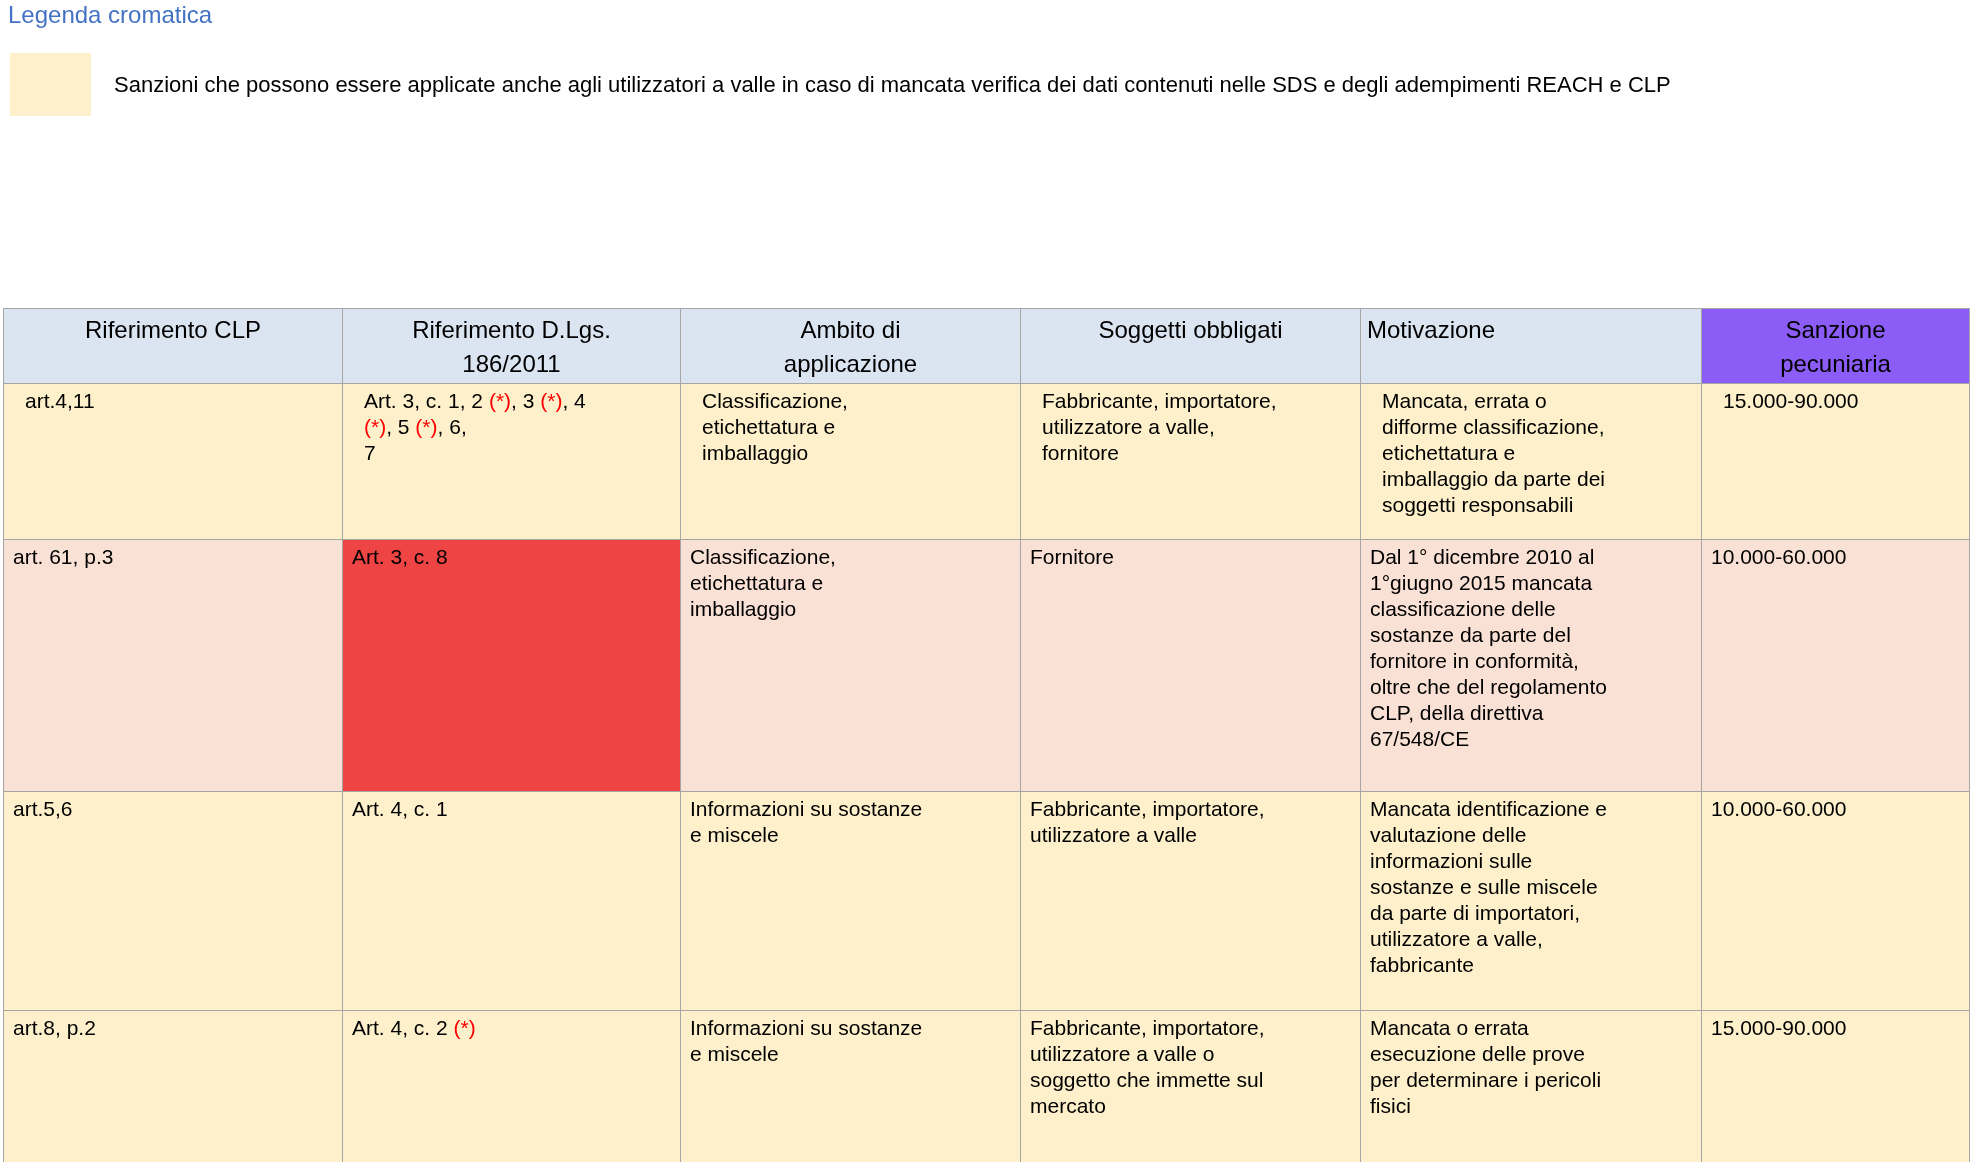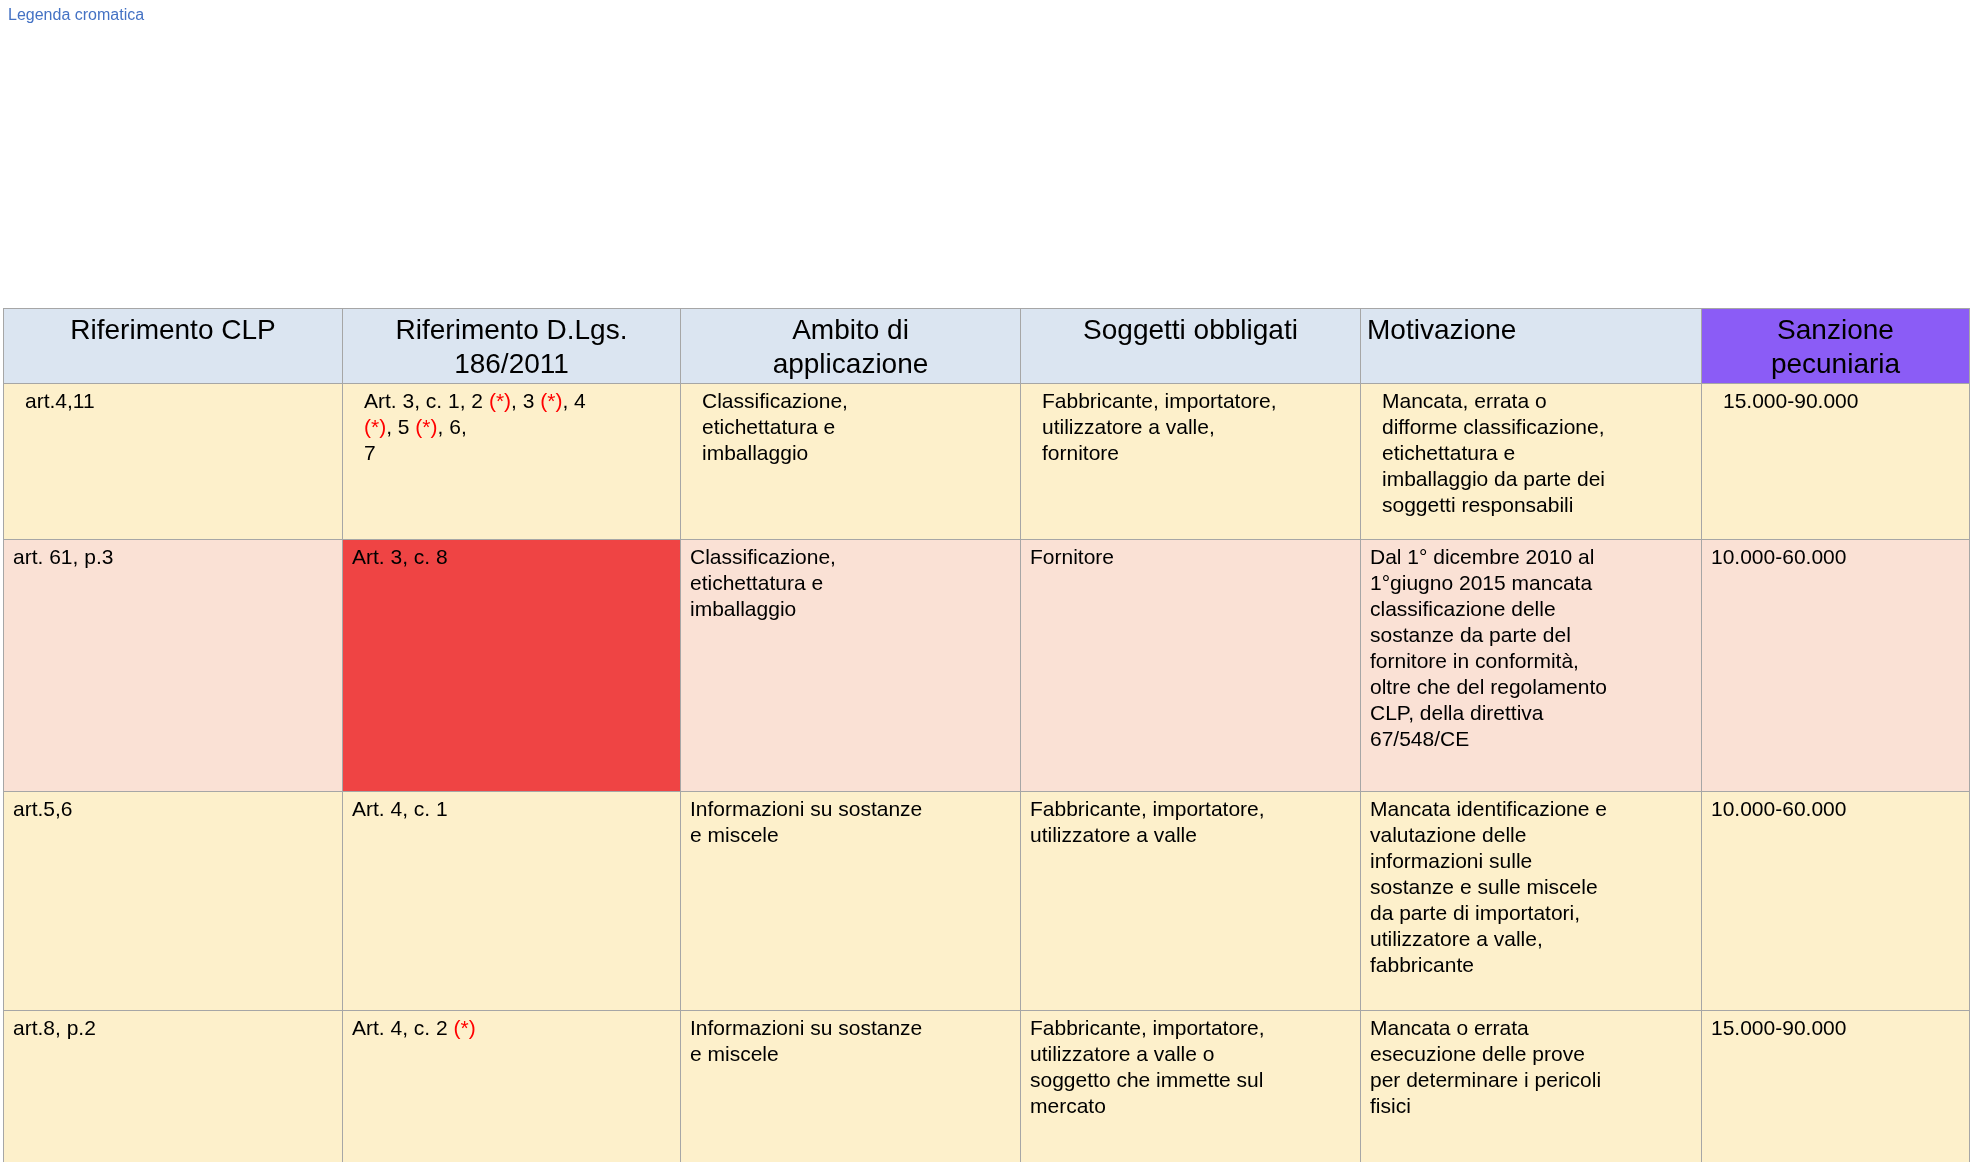--- a/index.html
+++ b/index.html
@@ -13,21 +13,21 @@
     height: 1162px;
     overflow: hidden;
     background: #ffffff;
     font-family: "Liberation Sans", sans-serif;
     color: #000000;
   }
   .legend-title {
     position: absolute;
     left: 8px;
     top: 0px;
-    font-size: 16px;
+    font-size: 24px;
     line-height: 30px;
     color: #4472C4;
   }
   .legend-item {
     position: absolute;
     left: 10px;
     display: flex;
     align-items: center;
   }
   .legend-item-1 { top: 53px; }
@@ -56,21 +56,21 @@
   }
   table.sanctions th, table.sanctions td {
     border: 1.6px solid #A6A6A6;
     vertical-align: top;
     white-space: pre-line;
     overflow: hidden;
   }
   table.sanctions th {
     background: #DBE5F1;
     font-weight: normal;
-    font-size: 28px;
+    font-size: 24px;
     line-height: 34px;
     text-align: center;
     padding: 4px 6px 2px 6px;
     height: 68px;
   }
   table.sanctions th.al-right {
     text-align: left;
     padding-right: 34px;
   }
   table.sanctions td {
@@ -85,20 +85,24 @@
   table.sanctions tbody tr:nth-child(4) td { height: 220px; }
   .red { color: #FF0000; }
 </style>
 </head>
 <body>
 
 <div class="page">
 
   <div class="legend-title" style="color: rgb(68, 114, 196);">Legenda cromatica</div>
 
+  <div class="legend-item legend-item-1">
+    <div class="swatch" style="background: rgb(253, 240, 203);"></div>
+    <div class="legend-label">Sanzioni che possono essere applicate anche agli utilizzatori a valle in caso di mancata verifica dei dati contenuti nelle SDS e degli adempimenti REACH e CLP</div>
+  </div>
 
 
   <table class="sanctions">
     <colgroup>
       <col style="width:339px">
       <col style="width:338px">
       <col style="width:340px">
       <col style="width:340px">
       <col style="width:341px">
       <col style="width:268px">

